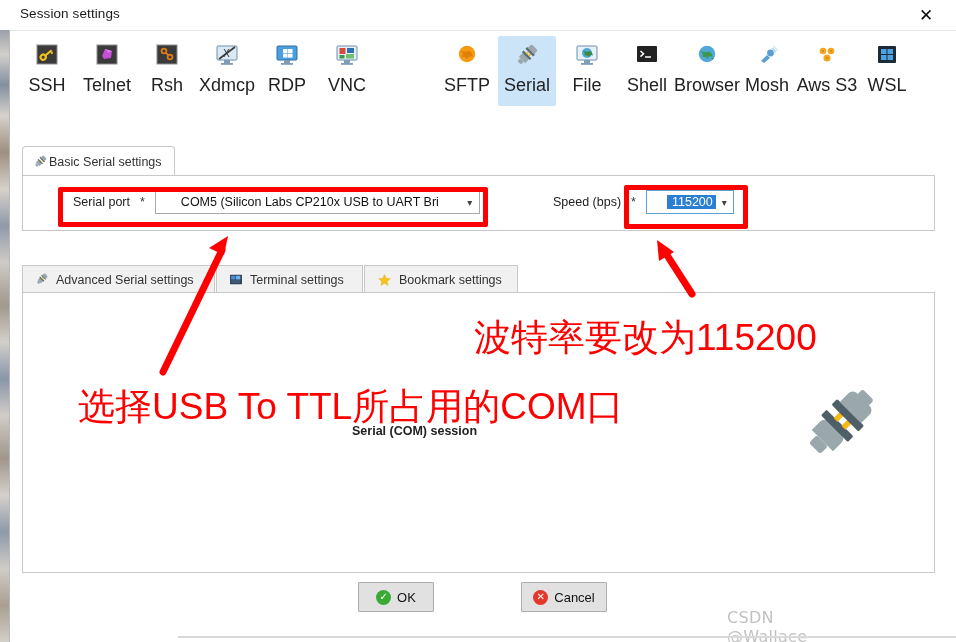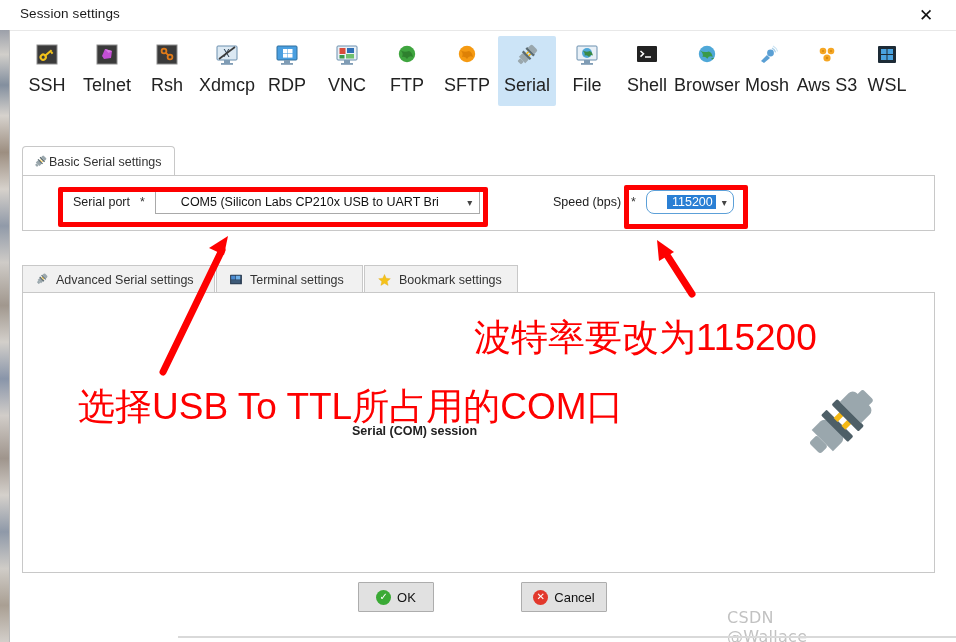--- a/index.html
+++ b/index.html
@@ -176,29 +176,20 @@
           <rect x="13" y="4" width="7" height="5" fill="#2f6fb5"></rect>
           <rect x="5.5" y="11" width="5" height="3.5" fill="#3a9a4a"></rect>
           <rect x="12" y="10" width="8" height="4.5" fill="#6fc06f"></rect>
           <rect x="10" y="16" width="6" height="3" fill="#7f9cb5"></rect>
           <rect x="7" y="19" width="12" height="1.8" fill="#7f9cb5"></rect>
         </svg>
       </div>
       <div class="lbl">VNC</div>
     </div>
 
-    <div class="typeitem" style="left:368px">
-      <div class="ticon">
-        <svg viewBox="0 0 26 24" width="26" height="24">
-          <circle cx="13" cy="10" r="8.2" fill="#3fa53f"></circle>
-          <path d="M6 6 q4 3 2 7 q3 -1 5 2 q2 -4 6 -2 q-1 -5 -4 -6 q-5 2 -9 -1Z" fill="#2b7a2b" opacity=".85"></path>
-        </svg>
-      </div>
-      <div class="lbl">FTP</div>
-    </div>
 
     <div class="typeitem" style="left:428px">
       <div class="ticon">
         <svg viewBox="0 0 26 24" width="26" height="24">
           <circle cx="13" cy="10" r="8.2" fill="#f59a12"></circle>
           <path d="M6 6 q4 3 2 7 q3 -1 5 2 q2 -4 6 -2 q-1 -5 -4 -6 q-5 2 -9 -1Z" fill="#d97c05" opacity=".85"></path>
         </svg>
       </div>
       <div class="lbl">SFTP</div>
     </div>
@@ -318,21 +309,21 @@
       <span class="req">*</span>
       <div class="combo" style="width:325px;">
         <span class="val">COM5  (Silicon Labs CP210x USB to UART Bri</span>
         <span class="arw">▾</span>
       </div>
     </div>
 
     <div class="fieldrow" style="left:530px;top:14px;">
       <span>Speed (bps)</span>
       <span class="req">*</span>
-      <div class="combo" style="width:88px;border-color:#5ca0d8;border-radius:8px;">
+      <div class="combo" style="width:88px;border-color:#5ca0d8;">
         <span class="val sel">115200</span>
         <span class="arw">▾</span>
       </div>
     </div>
   </div>
 
   <div class="tabstrip2">
     <div class="tab2" style="left:0;width:193px;">
       <svg width="14" height="13" viewBox="0 0 26 24">
         <g transform="rotate(-45 13 11)">

